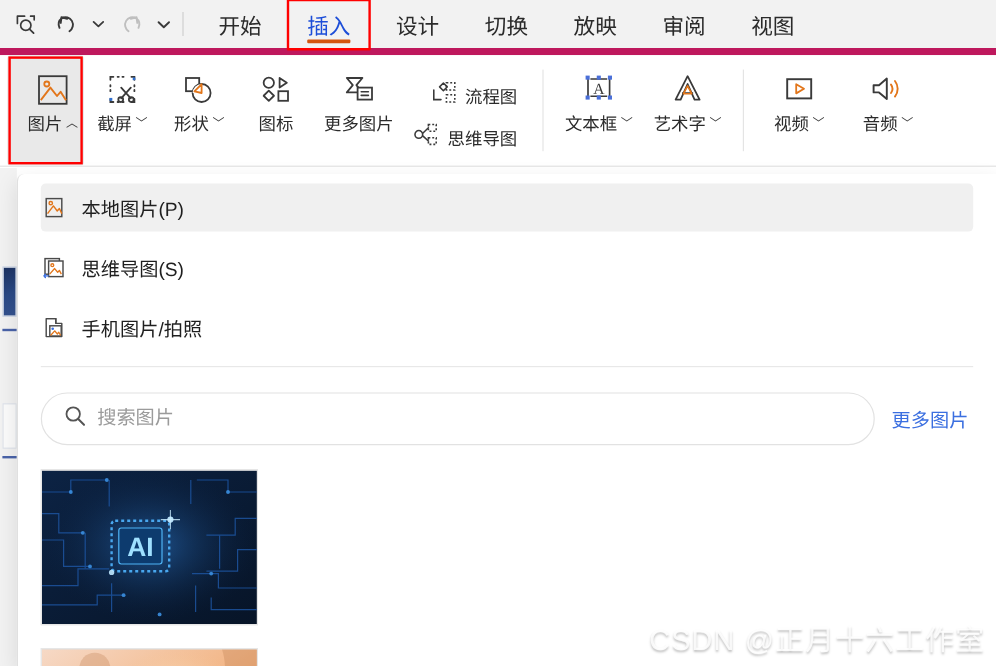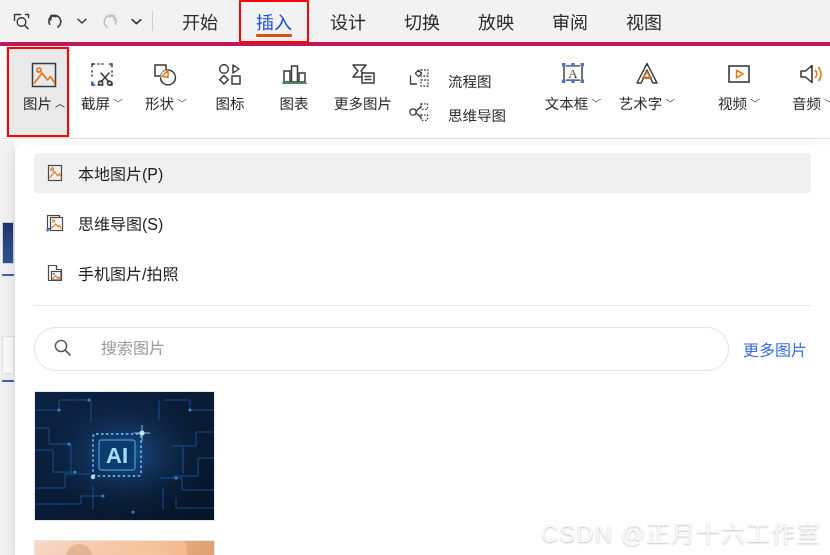--- a/index.html
+++ b/index.html
@@ -36,21 +36,21 @@
   }
   .bg-sliver .rule {
     position: absolute; left: 2px; width: 12px; height: 2px; background: #4a63a8;
   }
 
   
   .topbar {
     position: absolute; left: 0; top: 0;
     width: 830px; height: 46px;
     background: #f2f2f2;
-    border-bottom: 4px solid #be185d;
+    border-bottom: 6px solid #be185d;
     display: flex; align-items: center;
   }
   .qat { display: flex; align-items: center; padding-left: 4px; }
   .qat-btn {
     width: 34px; height: 34px;
     display: flex; align-items: center; justify-content: center;
     border-radius: 3px; cursor: pointer;
   }
   .qat-btn.small { width: 20px; }
   .qat-sep {
@@ -106,22 +106,22 @@
     border: 2px solid #ff0000; pointer-events: none;
   }
   .ritem.selected { background: #e9e9e9; padding-left: 12px; }
 
   
   .rstack {
     display: flex; flex-direction: column; justify-content: center;
     padding: 10px 4px 0 4px;
   }
   .rstack-row {
-    display: flex; align-items: center; gap: 18px;
-    padding: 5px 8px 5px 4px; border-radius: 3px; cursor: pointer;
+    display: flex; align-items: center; gap: 7px;
+    padding: 5px 8px 5px 4px; border-radius: 3px; cursor: pointer; justify-content: flex-end;
   }
   .rstack-row .rlabel { font-size: 14.5px; color: #2b2b2b; white-space: nowrap; }
 
   .caret { font-size: 10px; color: #3a3a3a; line-height: 1; }
 
   
   .panel {
     position: absolute; left: 14px; top: 145px;
     width: 816px; height: 410px;
     background: #ffffff;
@@ -129,21 +129,21 @@
     border-top: none;
     border-bottom: none;
     border-right: none;
     border-radius: 6px 0 0 0;
     box-shadow: 0 6px 18px rgba(0,0,0,0.10);
     overflow: hidden;
   }
   .menu { padding: 8px 19px 0 19px; }
   .menu-item {
     display: flex; align-items: center; gap: 12px;
-    height: 40px; padding: 0 10px;
+    height: 40px; padding: 0 0;
     border-radius: 4px; cursor: pointer;
     font-size: 16px; color: #1f1f1f;
   }
   .menu-item.active { background: #f0f0f0; }
   .menu-item .mi-icon { width: 22px; height: 22px; display: flex; align-items: center; justify-content: center; }
   .menu-gap { height: 10px; }
 
   .divider {
     height: 1px; background: #e8e8e8;
     margin: 12px 19px 0 19px;
@@ -153,21 +153,21 @@
   .searchrow {
     display: flex; align-items: center; gap: 14px;
     padding: 21px 19px 0 19px;
   }
   .searchbox {
     flex: 1;
     height: 44px;
     border: 1px solid #e2e2e2;
     border-radius: 22px;
     display: flex; align-items: center;
-    padding: 0 18px; gap: 29px;
+    padding: 0 18px; gap: 9px;
     background: #fff;
   }
   .searchbox input {
     border: none; outline: none; flex: 1;
     font-size: 16px; color: #333;
     font-family: "Liberation Sans", "DejaVu Sans", sans-serif;
     background: transparent;
   }
   .searchbox input::placeholder { color: #9b9b9b; }
   .morelink {
@@ -334,33 +334,20 @@
             <path d="M20 4l6 4-6 4z" fill="none" stroke="#3a3a3a" stroke-width="1.5" stroke-linejoin="round"></path>
             <path d="M11 14.5l4.3 4.3L11 23l-4.3-4.2z" fill="none" stroke="#3a3a3a" stroke-width="1.5" stroke-linejoin="round"></path>
             <rect x="19" y="15" width="8" height="8" fill="none" stroke="#3a3a3a" stroke-width="1.5"></rect>
           </svg>
         </span>
         <span class="rlabel">
           <span>图标</span>
         </span>
       </div>
 
-      <div class="ritem">
-        <span class="glyph">
-          <svg width="34" height="30" viewBox="0 0 34 30">
-            <rect x="7" y="10" width="6" height="11" fill="none" stroke="#3a3a3a" stroke-width="1.5"></rect>
-            <rect x="14.5" y="5" width="6" height="16" fill="none" stroke="#3a3a3a" stroke-width="1.5"></rect>
-            <rect x="22" y="12" width="6" height="9" fill="none" stroke="#3a3a3a" stroke-width="1.5"></rect>
-            <path d="M6 22.2h23" stroke="#3f8f5e" stroke-width="1.8" stroke-linecap="round"></path>
-          </svg>
-        </span>
-        <span class="rlabel">
-          <span>图表</span>
-        </span>
-      </div>
 
       <div class="ritem wide">
         <span class="glyph">
           <svg width="36" height="30" viewBox="0 0 36 30">
             <path d="M8 4h13l-5 6 5 6H8l5-6z" fill="none" stroke="#3a3a3a" stroke-width="1.5" stroke-linejoin="round"></path>
             <rect x="17" y="12" width="12" height="10" fill="#fff" stroke="#3a3a3a" stroke-width="1.5"></rect>
             <path d="M20 15.5h6M20 18.5h6" stroke="#3a3a3a" stroke-width="1.3" stroke-linecap="round"></path>
           </svg>
         </span>
         <span class="rlabel">

